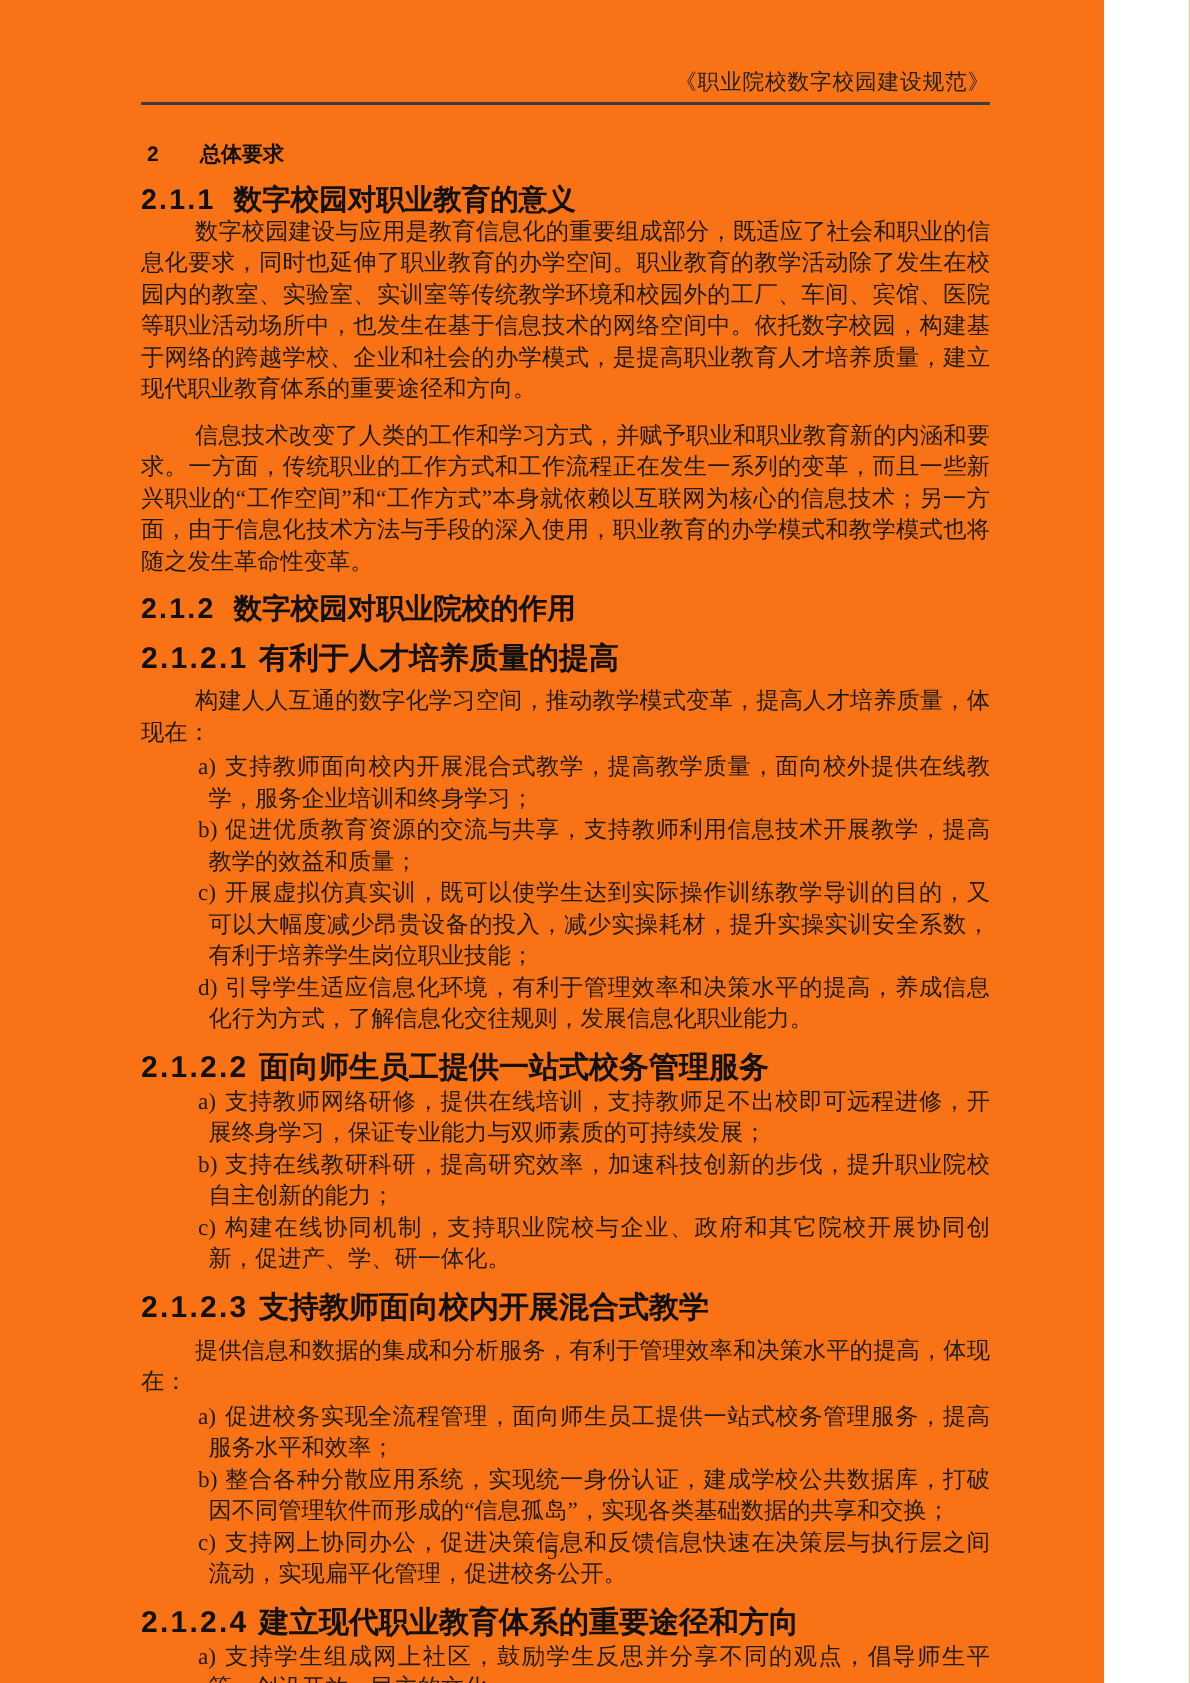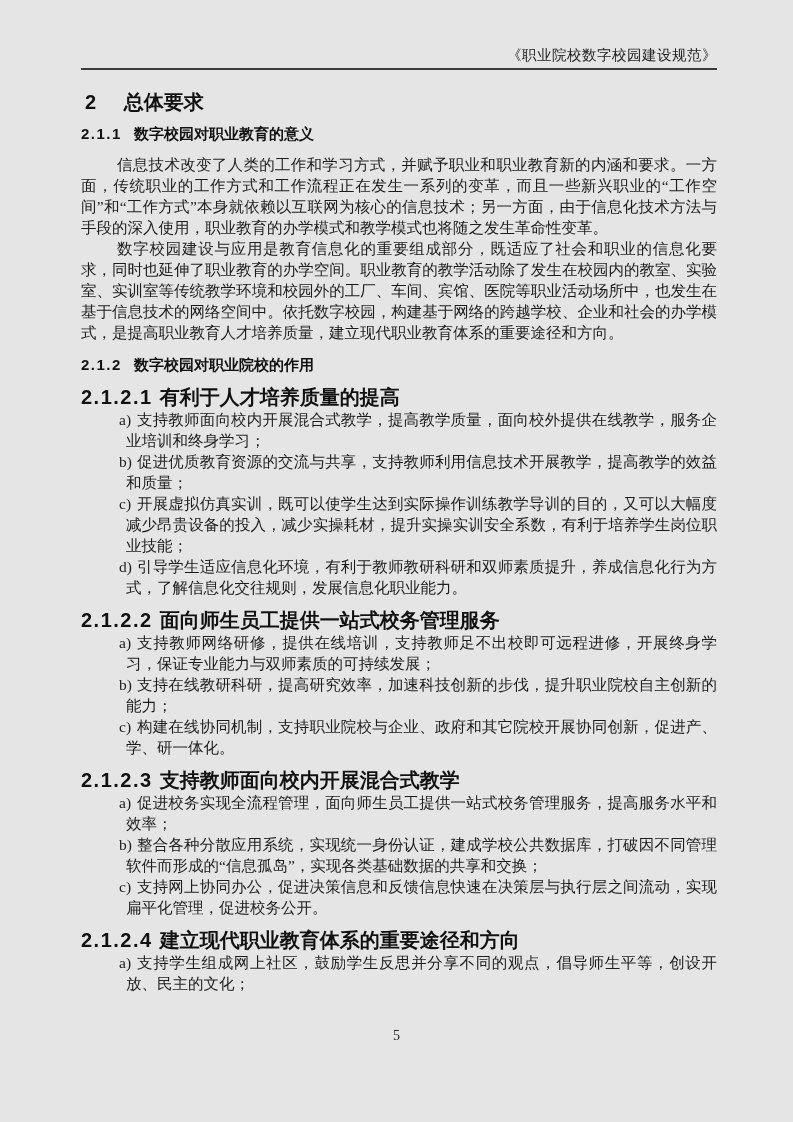--- a/index.html
+++ b/index.html
@@ -7,22 +7,23 @@
   body {
     width: 793px; height: 1122px;
     background: #ffffff;
     color: #1c1c1c;
     font-family: "Liberation Serif", "DejaVu Serif", serif;
     font-size: 15.5px;
     overflow: hidden;
   }
   .page {
     position: relative;
-    width: 793px; height: 1122px;
-    background: #e5e5e5;
+    width: 736px; height: 1122px;
+    background: #f97316;
+    padding-left: 13px;
   }
   .content {
     padding: 46px 76px 0 81px;
   }
   
   .page-header { text-align: right; }
   .header-title {
     font-size: 14.5px;
     line-height: 19px;
     color: #222;
@@ -34,25 +35,25 @@
     border-top: 2.5px solid #3c3c3c;
   }
   
   .hd {
     font-family: "Liberation Sans", "DejaVu Sans", sans-serif;
     font-weight: bold;
     color: #111;
     line-height: 20px;
   }
   .hd .num { letter-spacing: 1.5px; }
-  .h1 { font-size: 20px; margin: 22px 0 0 4px; }
+  .h1 { font-size: 14px; margin: 22px 0 0 4px; }
   .h1 .num { margin-right: 26px; }
   .h2 { font-size: 15.5px; margin: 12px 0 0 0; }
   .h2 .num { margin-right: 6px; }
-  .h3 { font-size: 15px; margin: 12px 0 0 0; }
+  .h3 { font-size: 19px; margin: 12px 0 0 0; }
   .h3 .num { margin-right: 12px; }
   .h4 { font-size: 20px; margin: 12px 0 0 0; }
   .h4 .num { margin-right: 7px; }
   
   .para {
     margin: 0;
     text-indent: 36px;
     text-align: justify;
     line-height: 21px;
   }
@@ -95,42 +96,43 @@
 
     <div class="hd h1">
       <span class="num">2</span><span>总体要求</span>
     </div>
 
 
     <div class="hd h3">
       <span class="num">2.1.1</span><span>数字校园对职业教育的意义</span>
     </div>
 
+    <p class="para">数字校园建设与应用是教育信息化的重要组成部分，既适应了社会和职业的信息化要求，同时也延伸了职业教育的办学空间。职业教育的教学活动除了发生在校园内的教室、实验室、实训室等传统教学环境和校园外的工厂、车间、宾馆、医院等职业活动场所中，也发生在基于信息技术的网络空间中。依托数字校园，构建基于网络的跨越学校、企业和社会的办学模式，是提高职业教育人才培养质量，建立现代职业教育体系的重要途径和方向。</p>
     <p class="para first">信息技术改变了人类的工作和学习方式，并赋予职业和职业教育新的内涵和要求。一方面，传统职业的工作方式和工作流程正在发生一系列的变革，而且一些新兴职业的“工作空间”和“工作方式”本身就依赖以互联网为核心的信息技术；另一方面，由于信息化技术方法与手段的深入使用，职业教育的办学模式和教学模式也将随之发生革命性变革。</p>
-    <p class="para">数字校园建设与应用是教育信息化的重要组成部分，既适应了社会和职业的信息化要求，同时也延伸了职业教育的办学空间。职业教育的教学活动除了发生在校园内的教室、实验室、实训室等传统教学环境和校园外的工厂、车间、宾馆、医院等职业活动场所中，也发生在基于信息技术的网络空间中。依托数字校园，构建基于网络的跨越学校、企业和社会的办学模式，是提高职业教育人才培养质量，建立现代职业教育体系的重要途径和方向。</p>
 
     <div class="hd h3">
       <span class="num">2.1.2</span><span>数字校园对职业院校的作用</span>
     </div>
 
     <div class="hd h4">
       <span class="num">2.1.2.1</span><span>有利于人才培养质量的提高</span>
     </div>
+    <p class="para intro">构建人人互通的数字化学习空间，推动教学模式变革，提高人才培养质量，体现在：</p>
     <div class="abc-list">
       <div class="li">
         <span class="label">a)</span><span>支持教师面向校内开展混合式教学，提高教学质量，面向校外提供在线教学，服务企业培训和终身学习；</span>
       </div>
       <div class="li">
         <span class="label">b)</span><span>促进优质教育资源的交流与共享，支持教师利用信息技术开展教学，提高教学的效益和质量；</span>
       </div>
       <div class="li">
         <span class="label">c)</span><span>开展虚拟仿真实训，既可以使学生达到实际操作训练教学导训的目的，又可以大幅度减少昂贵设备的投入，减少实操耗材，提升实操实训安全系数，有利于培养学生岗位职业技能；</span>
       </div>
       <div class="li">
-        <span class="label">d)</span><span>引导学生适应信息化环境，有利于教师教研科研和双师素质提升，养成信息化行为方式，了解信息化交往规则，发展信息化职业能力。</span>
+        <span class="label">d)</span><span>引导学生适应信息化环境，有利于管理效率和决策水平的提高，养成信息化行为方式，了解信息化交往规则，发展信息化职业能力。</span>
       </div>
     </div>
 
     <div class="hd h4">
       <span class="num">2.1.2.2</span><span>面向师生员工提供一站式校务管理服务</span>
     </div>
     <div class="abc-list">
       <div class="li">
         <span class="label">a)</span><span>支持教师网络研修，提供在线培训，支持教师足不出校即可远程进修，开展终身学习，保证专业能力与双师素质的可持续发展；</span>
       </div>
@@ -138,20 +140,21 @@
         <span class="label">b)</span><span>支持在线教研科研，提高研究效率，加速科技创新的步伐，提升职业院校自主创新的能力；</span>
       </div>
       <div class="li">
         <span class="label">c)</span><span>构建在线协同机制，支持职业院校与企业、政府和其它院校开展协同创新，促进产、学、研一体化。</span>
       </div>
     </div>
 
     <div class="hd h4">
       <span class="num">2.1.2.3</span><span>支持教师面向校内开展混合式教学</span>
     </div>
+    <p class="para intro">提供信息和数据的集成和分析服务，有利于管理效率和决策水平的提高，体现在：</p>
     <div class="abc-list">
       <div class="li">
         <span class="label">a)</span><span>促进校务实现全流程管理，面向师生员工提供一站式校务管理服务，提高服务水平和效率；</span>
       </div>
       <div class="li">
         <span class="label">b)</span><span>整合各种分散应用系统，实现统一身份认证，建成学校公共数据库，打破因不同管理软件而形成的“信息孤岛”，实现各类基础数据的共享和交换；</span>
       </div>
       <div class="li">
         <span class="label">c)</span><span>支持网上协同办公，促进决策信息和反馈信息快速在决策层与执行层之间流动，实现扁平化管理，促进校务公开。</span>
       </div>

